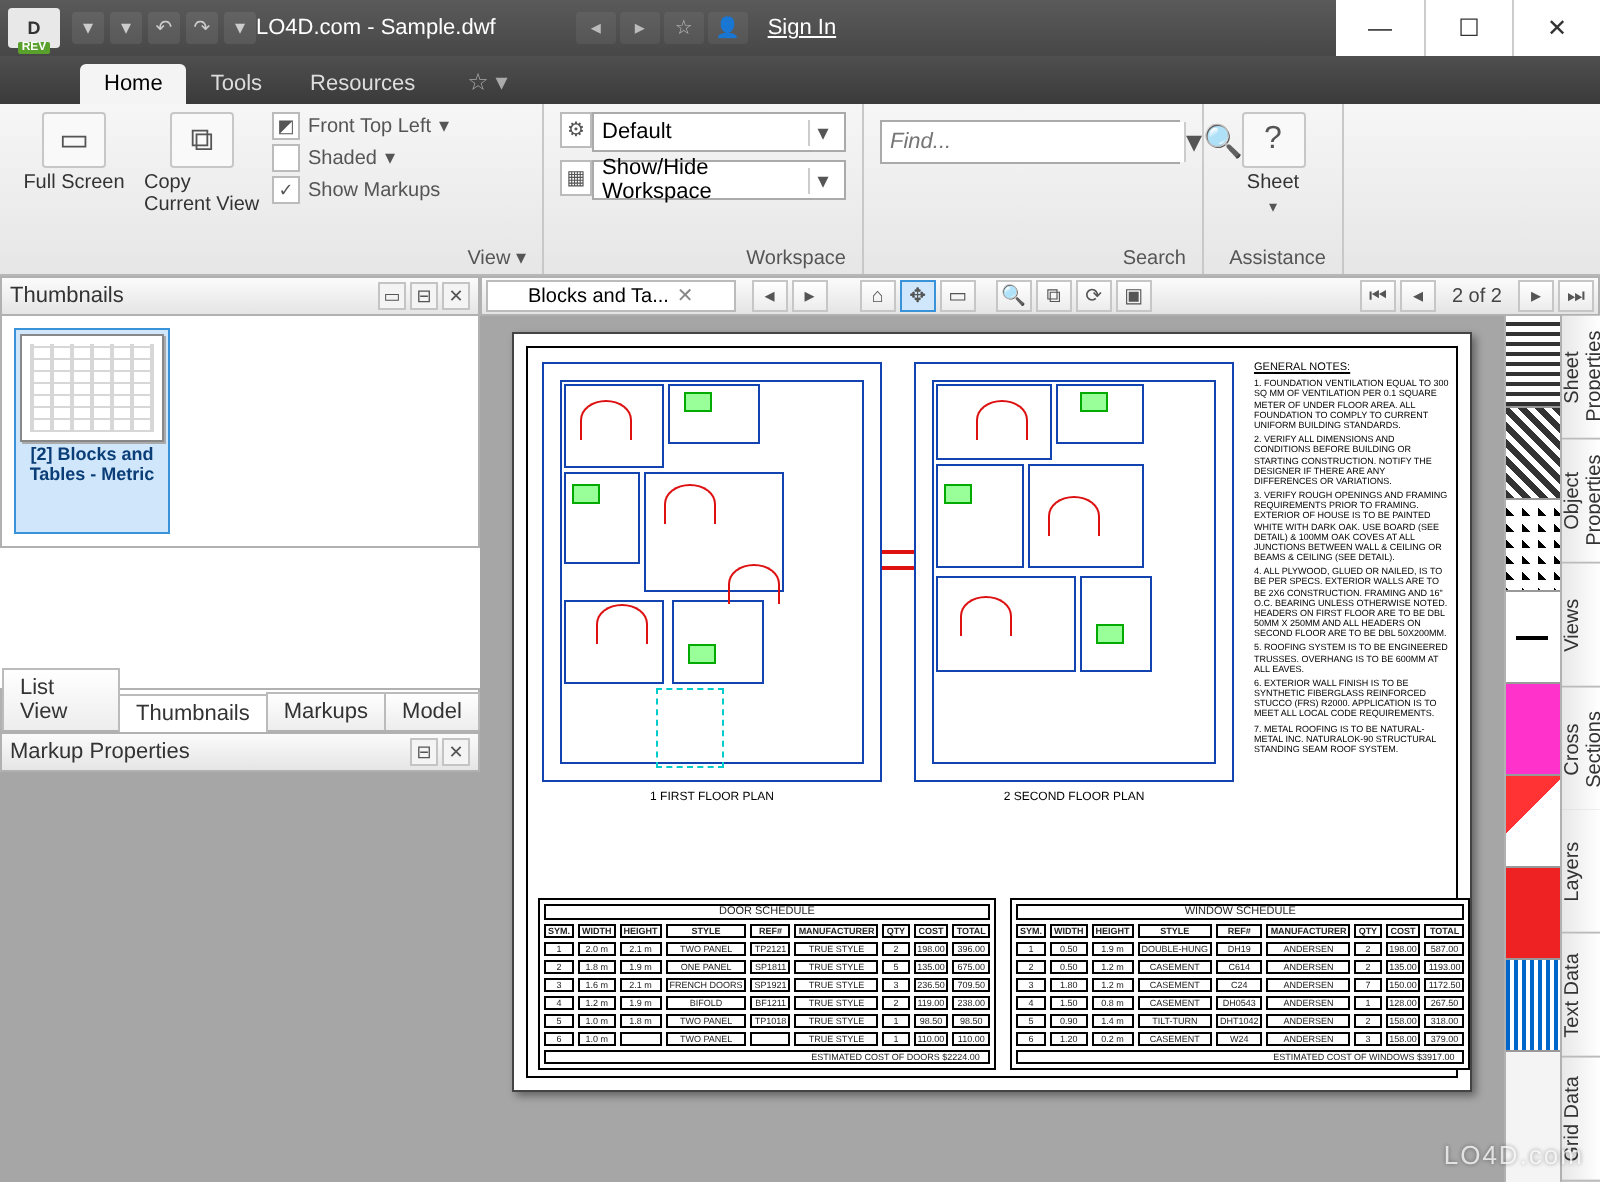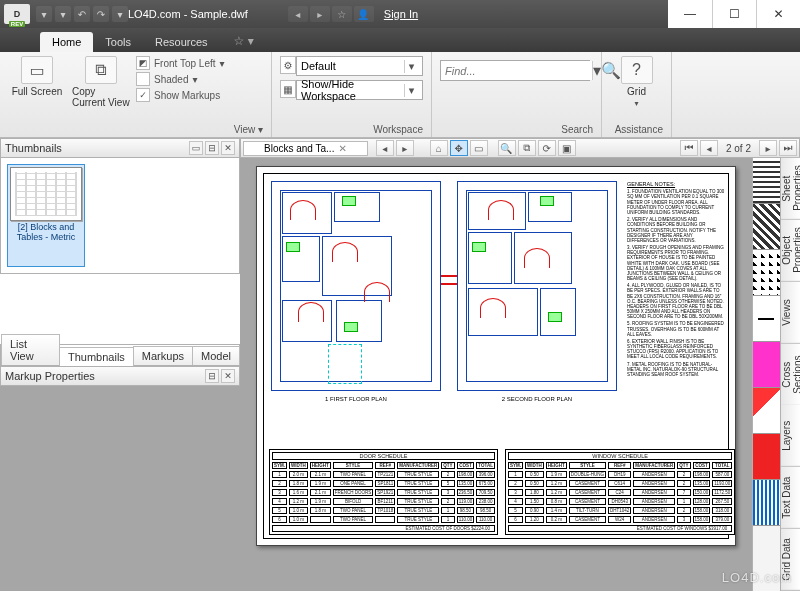--- a/index.html
+++ b/index.html
@@ -45,21 +45,21 @@
 .content { position: absolute; top: 138px; bottom: 0; left: 0; right: 0; display:flex; background:#a6a6a6; }
 .leftcol { width: 240px; display:flex; flex-direction:column; }
 .panelhdr { height: 20px; background: linear-gradient(#fbfbfb,#e5e5e5); border: 1px solid #b1b1b1; display:flex; align-items:center; font-size:11px; padding:0 4px; color:#333; }
 .panelhdr .tools { margin-left:auto; display:flex; gap:2px;}
 .panelhdr .tools span { width:14px;height:14px; display:flex;align-items:center;justify-content:center; font-size:9px; color:#555; border:1px solid #c4c4c4; background:#f4f4f4;}
 .thumbsbody { background:#fff; border:1px solid #b1b1b1; border-top:0; padding:6px; display:flex; gap:6px; height:116px;}
 .thumb { width: 78px; display:flex; flex-direction:column; align-items:center; font-size:9px; text-align:center; gap:2px; padding:2px; border:1px solid transparent;}
 .thumb .pg { width:72px; height:54px; background:#fff; border:1px solid #888; box-shadow:1px 1px 0 #aaa; position:relative; overflow:hidden;}
 .thumb .pg::before { content:""; position:absolute; inset:4px; background: repeating-linear-gradient(90deg,#d7d7d7 0 2px, transparent 2px 10px), repeating-linear-gradient(0deg,#d7d7d7 0 1px, transparent 1px 6px);}
 .thumb.sel { background:#cfe6fb; border:1px solid #3a93d8;}
-.thumb.sel .lbl { color:#0b3e77; font-weight:normal; white-space:normal;}
+.thumb.sel .lbl { color:#0b3e77; font-weight:bold; white-space:normal;}
 .thumb .lbl { color:#333; line-height:1.1; white-space:normal;}
 
 .lowertabs { height:22px; background:#fff; border:1px solid #b1b1b1; display:flex; align-items:flex-end;justify-content:space-between;}
 .lowertabs .t { font-size:11px; padding:3px 8px; border:1px solid #bbb; border-bottom:0; background:linear-gradient(#fff,#ededed); margin-right:-1px; color:#333;}
 .lowertabs .t.active { background:#fff; position:relative; top:1px;}
 
 .mkhdr { margin-top:0;}
 .mkbody { flex:1; background:#fff; border:1px solid #b1b1b1; border-top:0; display:flex; align-items:center; justify-content:center; font-size:12px; color:#a8a8a8; font-style:italic;}
 
 
@@ -202,21 +202,21 @@
         <span class="mag">🔍</span>
       </div>
     </div>
     <div class="caption">Search</div>
   </div>
 
   <div class="ribgroup" style="width:70px">
     <div class="row">
       <div class="bigbtn">
         <div class="ico">?</div>
-        <span>Grid</span>
+        <span>Sheet</span>
         <span style="font-size:8px;color:#555">▾</span>
       </div>
     </div>
     <div class="caption">Assistance</div>
   </div>
 </div>
 
 <div class="content">
 
   <div class="leftcol">

